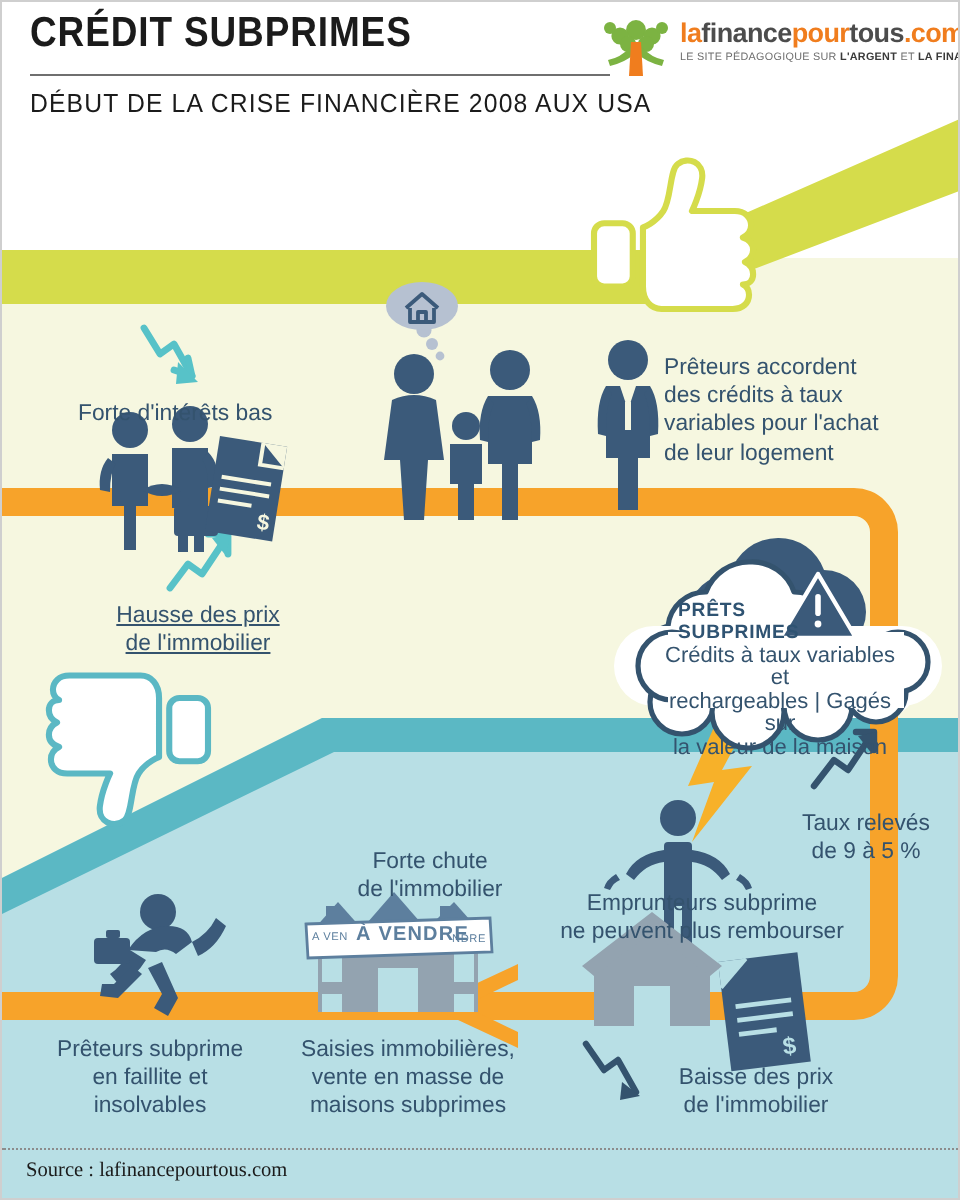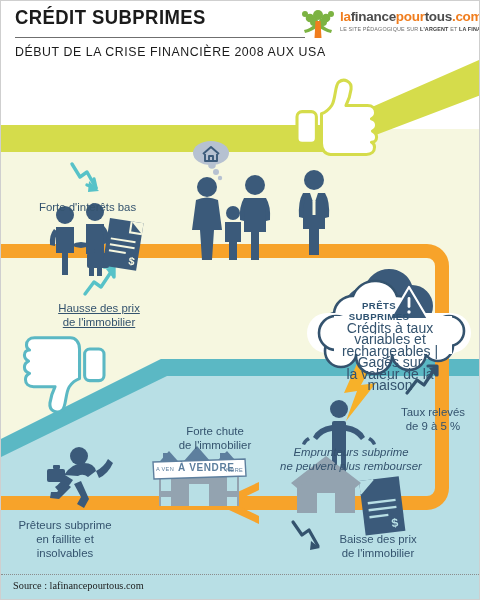--- a/index.html
+++ b/index.html
@@ -58,28 +58,28 @@
     position:absolute;color:#34536e;
     font-size:11.4px;line-height:14.2px;
     font-family:"Liberation Sans","DejaVu Sans",sans-serif;
     white-space:pre-line;
     z-index:20;
   }
   .lbl.c{text-align:center;}
 
   
   .cloud-title{
-    position:absolute;z-index:26;color:#2f5372;text-align:center;
+    position:absolute;z-index:26;color:#2f5372;
     font-size:9.6px;line-height:10.6px;font-weight:700;letter-spacing:.4px;
     white-space:pre-line;
     font-family:"Liberation Sans Narrow","Liberation Sans",sans-serif;
   }
   .cloud-body{
     position:absolute;z-index:26;color:#34536e;text-align:center;
-    font-size:14px;line-height:11.4px;white-space:pre-line;
+    font-size:11px;line-height:11.4px;white-space:pre-line;
   }
 
   
   .footer-rule{
     position:absolute;left:0;top:573px;width:480px;height:0;
     border-top:1.5px dotted #8c8c8c;z-index:30;
   }
   .footer{
     position:absolute;left:12px;top:579px;z-index:30;
     font-size:10.3px;color:#1b1b1b;
@@ -351,35 +351,42 @@
       <div class="logo-tag"><span>LE SITE PÉDAGOGIQUE SUR </span><b>L'ARGENT</b><span> ET </span><b>LA FINANCE</b></div>
     </div>
   </div>
 
   <div class="lbl" style="left:38px;top:199px;">Forte d'intérêts bas</div>
 
   <div class="lbl c" style="left:28px;top:300px;width:140px;text-decoration:underline;">Hausse des prix
 de l'immobilier</div>
 
 
+  <div class="lbl" style="left:331px;top:176px;width:148px;">Prêteurs accordent
+des crédits à taux
+variables pour l'achat
+de leur logement</div>
 
   <div class="lbl c" style="left:385px;top:404px;width:94px;">Taux relevés
 de 9 à 5 %</div>
 
-  <div class="lbl c" style="left:270px;top:444px;width:160px;font-style:italic;">Emprunteurs subprime
+  <div class="lbl c" style="left:270px;top:444px;width:160px;">Emprunteurs subprime
 ne peuvent plus rembourser</div>
 
   <div class="lbl c" style="left:316px;top:531px;width:122px;">Baisse des prix
 de l'immobilier</div>
 
   <div class="lbl c" style="left:156px;top:423px;width:116px;">Forte chute
 de l'immobilier</div>
 
-
-  <div class="lbl c" style="left:0;top:517px;width:128px;">Prêteurs subprime
+  <div class="lbl c" style="left:138px;top:517px;width:130px;">Saisies immobilières,
+vente en masse de
+maisons subprimes</div>
+
+  <div class="lbl c" style="left:10px;top:517px;width:128px;">Prêteurs subprime
 en faillite et
 insolvables</div>
 
   <div class="cloud-title" style="left:338px;top:300px;width:80px;">PRÊTS
 SUBPRIMES</div>
   <div class="cloud-body" style="left:327px;top:322px;width:124px;">Crédits à taux variables et
 rechargeables | Gagés sur
 la valeur de la maison</div>
 
   <div style="position:absolute;left:155px;top:465px;font-size:5.6px;color:#5d7f9e;z-index:22;

